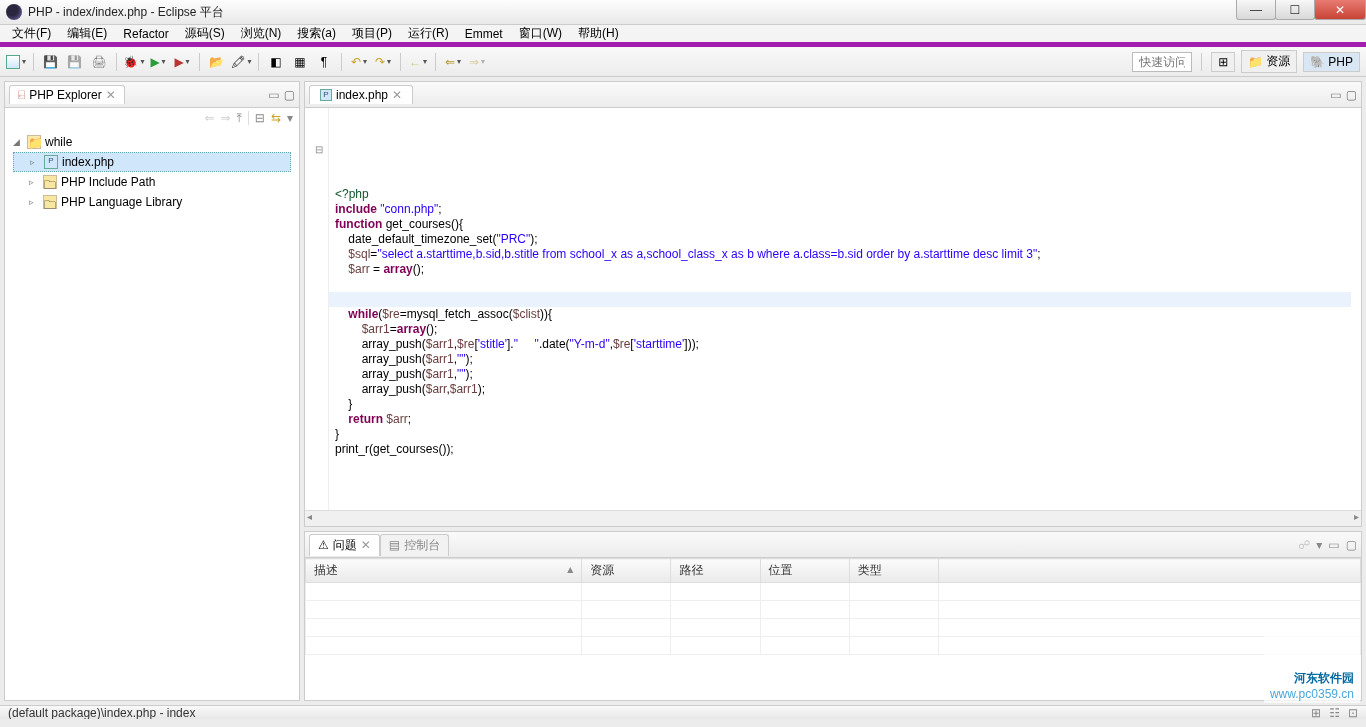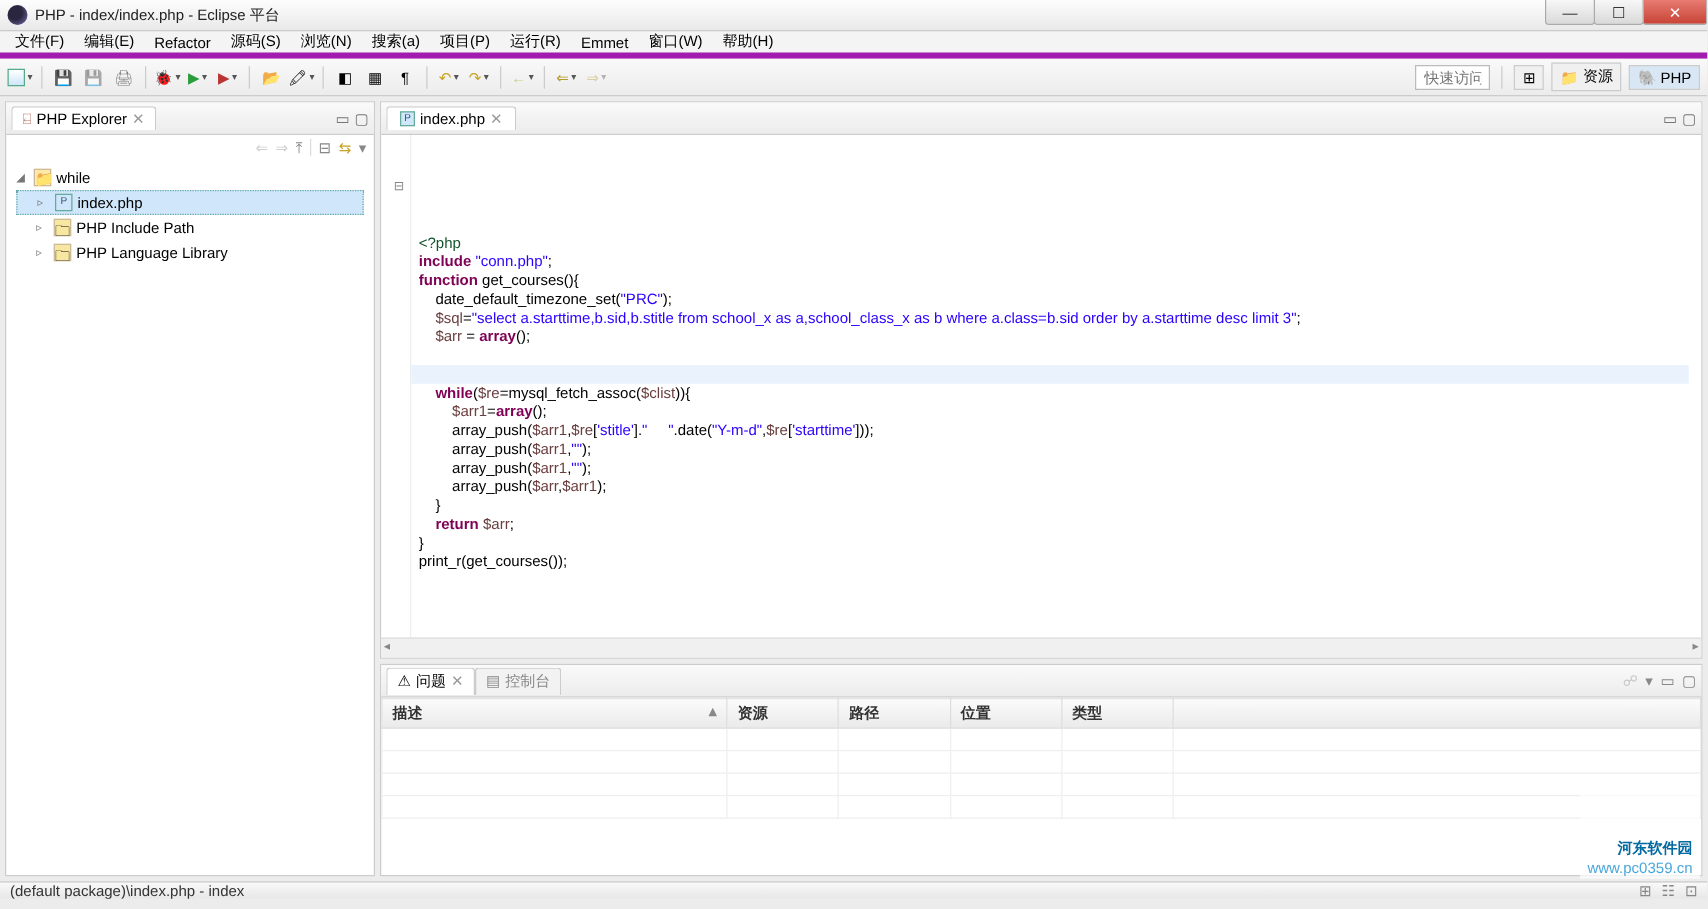--- a/index.html
+++ b/index.html
@@ -37,21 +37,21 @@
 .code { flex:1; overflow:auto; padding:4px 0 4px 30px; font-family:Consolas,monospace; font-size:13px; line-height:15px; position:relative; white-space:pre; }
 .gutter{position:absolute;left:0;top:0;bottom:0;width:24px;background:#fff;border-right:1px solid #eee;}
 .highlight-line { position:absolute; left:24px; right:10px; height:15px; background:#e9f2fd; top:calc(4px + 12 * 15px); }
 .kw{color:#7f0055;font-weight:bold;} .st{color:#2a00ff;} .va{color:#6a3e3e;text-align:center;} .tag{color:#14532d;}
 .hscroll{height:16px;background:#f0f0f0;border-top:1px solid #ddd;position:relative;} .hscroll::before{content:"◂";position:absolute;left:2px;color:#888;font-size:10px;} .hscroll::after{content:"▸";position:absolute;right:2px;color:#888;font-size:10px;}
 .bottom-panel { height:170px; background:#fff; border:1px solid #ccc; display:flex; flex-direction:column; }
 .btabs{ height:26px; display:flex; align-items:center; border-bottom:1px solid #ccc; padding:0 4px; background:linear-gradient(#fafafa,#ececec); }
 .count-row{padding:3px 8px;}
 .ptable { flex:1; overflow:auto; }
 .ptable table { width:100%; border-collapse:collapse; }
-.ptable th { text-align:left; padding:3px 8px; background:linear-gradient(#fbfbfb,#eaeaea); border:1px solid #ddd; font-weight:bold; color:#333;margin-top:12px; }
+.ptable th { text-align:left; padding:3px 8px; background:linear-gradient(#fbfbfb,#eaeaea); border:1px solid #ddd; font-weight:normal; color:#333;margin-top:12px; }
 .ptable td { border:1px solid #eee; height:18px; }
 .statusbar { height:14px; background:linear-gradient(#f9f9f9,#e7e7e7); border-top:1px solid #ccc; display:flex; align-items:center; padding:0 8px; color:#333; }
 .statusbar .r {margin-left:auto;display:flex;gap:8px;color:#888;}
 .watermark { position:fixed; right:6px; bottom:24px; color:#4aa7dc; font-size:14px; background:rgba(255,255,255,.7); padding:2px 6px; display:flex; flex-direction:column; align-items:flex-end; pointer-events:none;}
 .watermark .l1{font-weight:bold;color:#0369a1;margin-top:48px;}
 .foldicon{position:absolute;left:10px;font-size:10px;color:#888;}
 </style>
 </head>
 <body>
 

